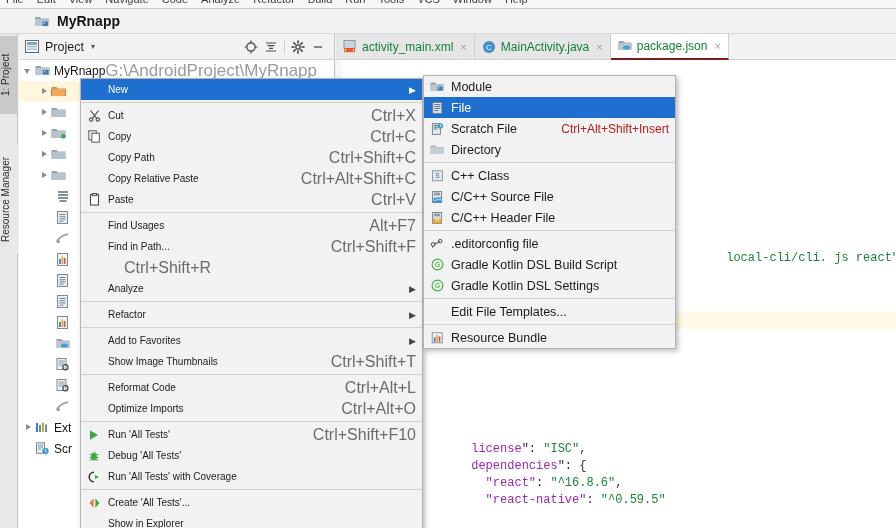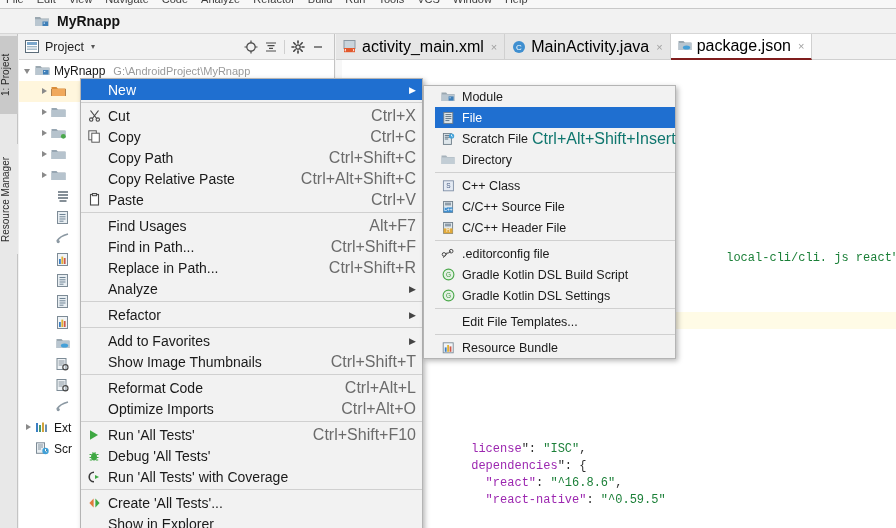--- a/index.html
+++ b/index.html
@@ -63,39 +63,39 @@
   .trow{height:21px;display:flex;align-items:center;box-sizing:border-box;white-space:nowrap;}
   .trow.sel{background:#fff6dd;}
   .arrow{width:11px;height:11px;display:inline-block;position:relative;flex:0 0 auto;}
   .arrow.exp::before,.arrow.col::before{
     content:"";position:absolute;border-style:solid;
   }
   .arrow.col::before{left:3px;top:2px;border-width:3.5px 0 3.5px 5px;border-color:transparent transparent transparent #8a8a8a;}
   .arrow.exp::before{left:1px;top:4px;border-width:5px 3.5px 0 3.5px;border-color:#8a8a8a transparent transparent transparent;}
   .ticon{width:15px;height:14px;margin:0 4px 0 1px;flex:0 0 auto;}
   .tlabel{font-size:12px;color:#151515;}
-  .tpath{font-size:11px;color:#9a9a9a;margin-left:8px;}
+  .tpath{font-size:17px;color:#9a9a9a;}
 
   
   #editor{
     position:absolute;left:336px;top:34px;width:560px;height:494px;
     background:#ffffff;box-sizing:border-box;
   }
   #tabs{
     height:26px;background:#f2f2f2;display:flex;align-items:stretch;
     border-bottom:1px solid #d0d0d0;box-sizing:border-box;
   }
   .etab{
     display:flex;align-items:center;padding:0 7px;
     border-right:1px solid #d0d0d0;box-sizing:border-box;
     background:#e6e6e6;
   }
   .etab.active{background:#ffffff;border-bottom:2px solid #7f1d1d;margin-bottom:-1px;}
   .etab .ei{width:14px;height:14px;margin-right:5px;flex:0 0 auto;}
-  .etab .et{font-size:16px;color:#000000;text-align:center;}
+  .etab .et{font-size:12px;color:#15803d;text-align:center;}
   .etab .ex{margin-left:7px;font-size:11px;color:#a0a0a0;}
   #tabfill{flex:1;background:#f2f2f2;}
 
   #gutter{
     position:absolute;left:0;top:26px;width:6px;height:468px;
     background:#f7f7f7;border-right:1px solid #e6e6e6;
   }
   #code{
     position:absolute;left:6px;top:26px;width:554px;height:468px;
     background:#ffffff;overflow:hidden;
@@ -115,43 +115,43 @@
     box-sizing:border-box;z-index:40;
   }
   .mrow{
     height:21px;display:flex;align-items:center;
     box-sizing:border-box;padding:0 6px 0 5px;white-space:nowrap;
   }
   .mrow.highlight{background:#1f6fd0;}
   .mrow.highlight .mtext,.mrow.highlight .msub{color:#ffffff;}
   .micon{width:16px;height:14px;margin-right:6px;flex:0 0 auto;
          display:flex;align-items:center;justify-content:center;}
-  .mtext{font-size:14px;color:#1a1a1a;flex:1;}
+  .mtext{font-size:10px;color:#1a1a1a;flex:1;}
   .maccel{font-size:16px;color:#6b6b6b;margin-left:16px;}
   .msub{font-size:9px;color:#444;margin-left:12px;}
   .mdiv{height:1px;background:#d0d0d0;margin:2px 0;}
 
   
   #submenu{
-    position:absolute;left:423px;top:85px;width:253px;
+    position:absolute;left:423px;top:75px;width:253px;
     background:#f2f2f2;border:1px solid #b4b4b4;
     box-shadow:2px 2px 5px rgba(0,0,0,.28);
-    box-sizing:border-box;z-index:50;padding-left:11px;
+    box-sizing:border-box;z-index:50;
   }
   .srow{
     height:21px;display:flex;align-items:center;
     box-sizing:border-box;padding:0 6px 0 5px;white-space:nowrap;
   }
   .srow.highlight{background:#1f6fd0;}
   .srow.highlight .stext{color:#ffffff;}
   .srow.disabled .stext{color:#a8a8a8;}
   .sicon{width:16px;height:14px;margin-right:6px;flex:0 0 auto;
          display:flex;align-items:center;justify-content:center;}
   .stext{font-size:12.5px;color:#1a1a1a;flex:1;}
-  .saccel{font-size:16px;color:#0f766e;margin-left:4px;}
+  .saccel{font-size:12px;color:#b91c1c;margin-left:4px;}
   .sdiv{height:1px;background:#d0d0d0;margin:2px 0;}
 
   
   svg{display:block;}
 </style>
 </head>
 <body>
 
 <div id="menubar">
   <span class="mi">File</span>
@@ -540,21 +540,20 @@
   </div>
 
   <div class="mrow">
     <span class="micon"></span>
     <span class="mtext">Find in Path...</span>
     <span class="maccel">Ctrl+Shift+F</span>
   </div>
 
   <div class="mrow">
     <span class="micon"></span>
-    <span class="mtext">Replace in Path...</span>
     <span class="maccel">Ctrl+Shift+R</span>
   </div>
 
   <div class="mrow">
     <span class="micon"></span>
     <span class="mtext">Analyze</span>
     <span class="msub">▶</span>
   </div>
 
   <div class="mdiv"></div>

